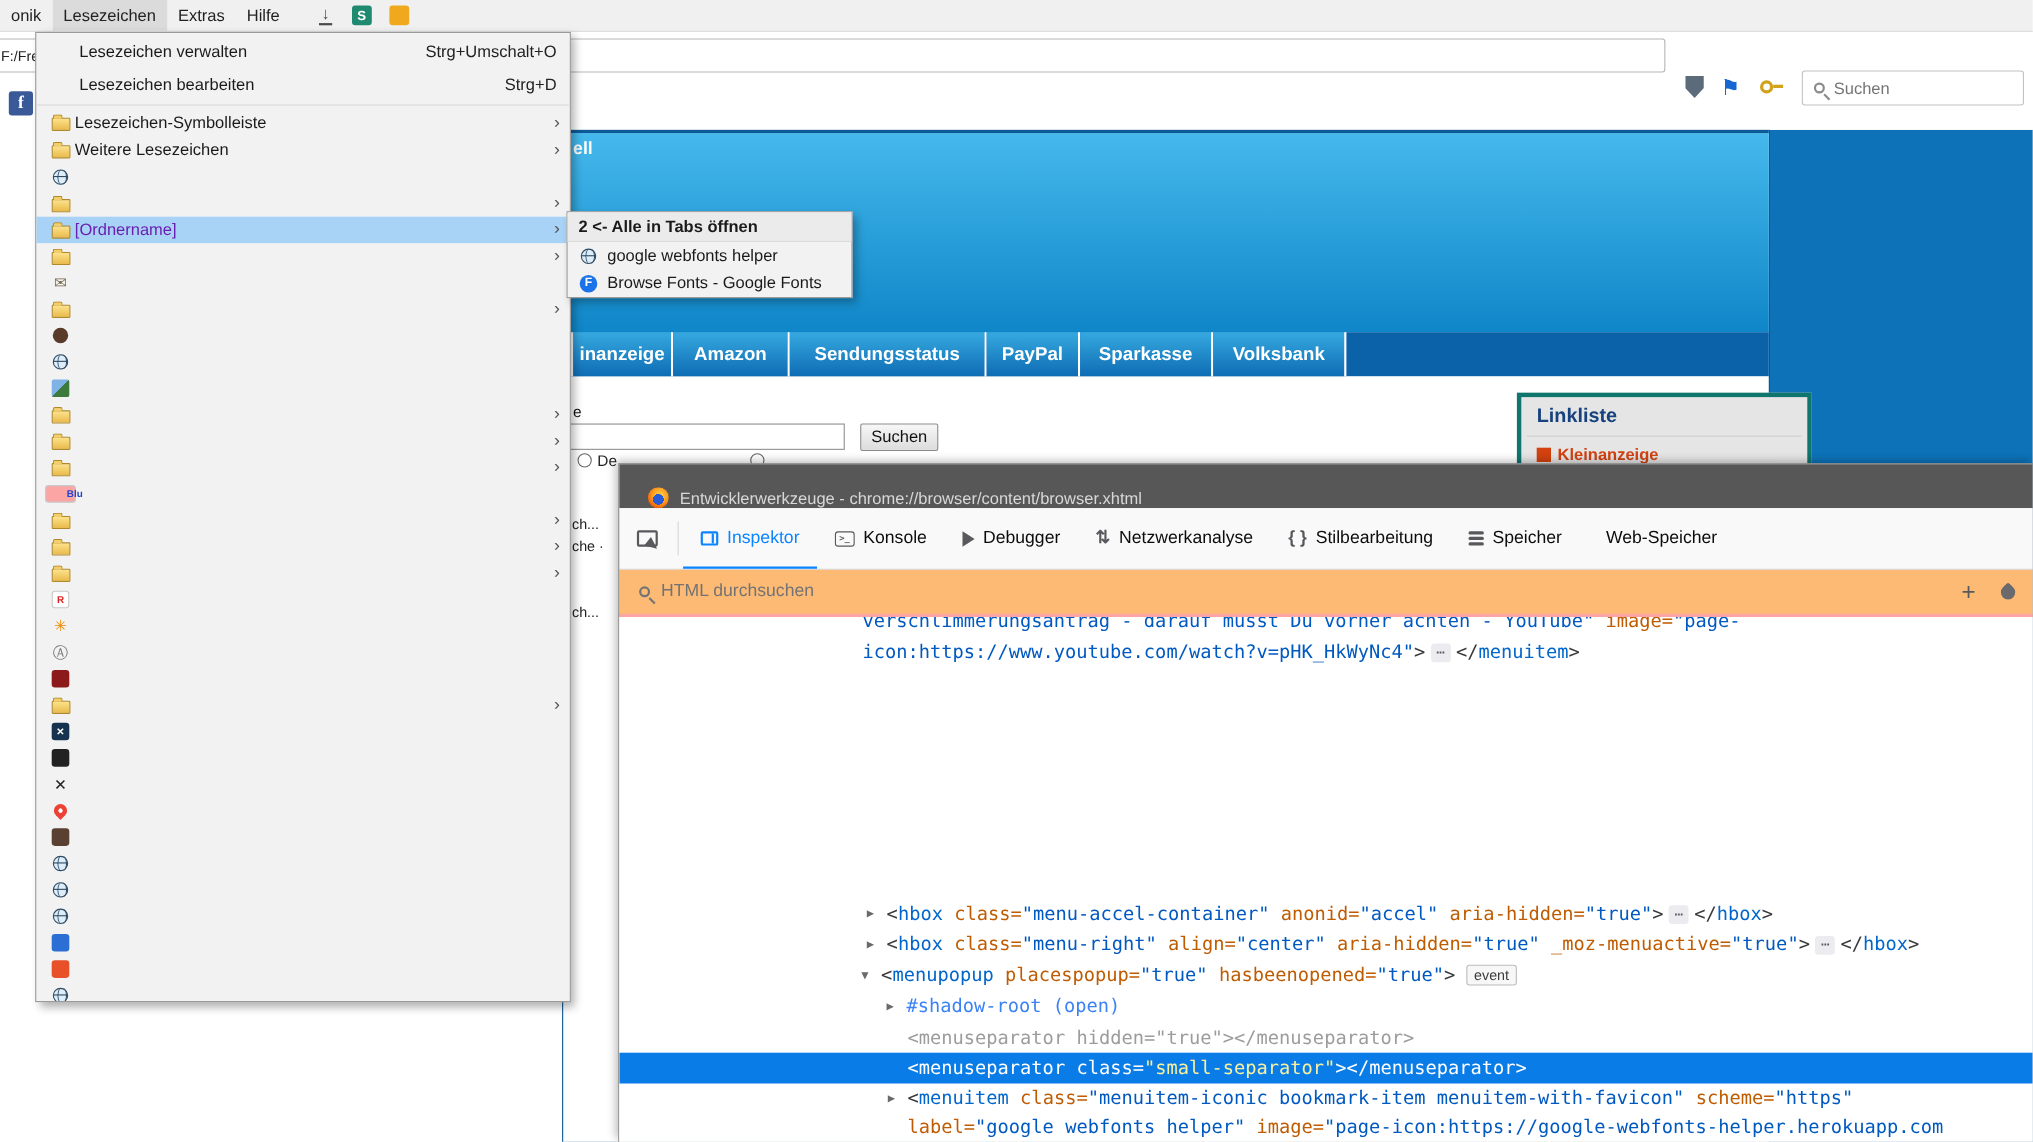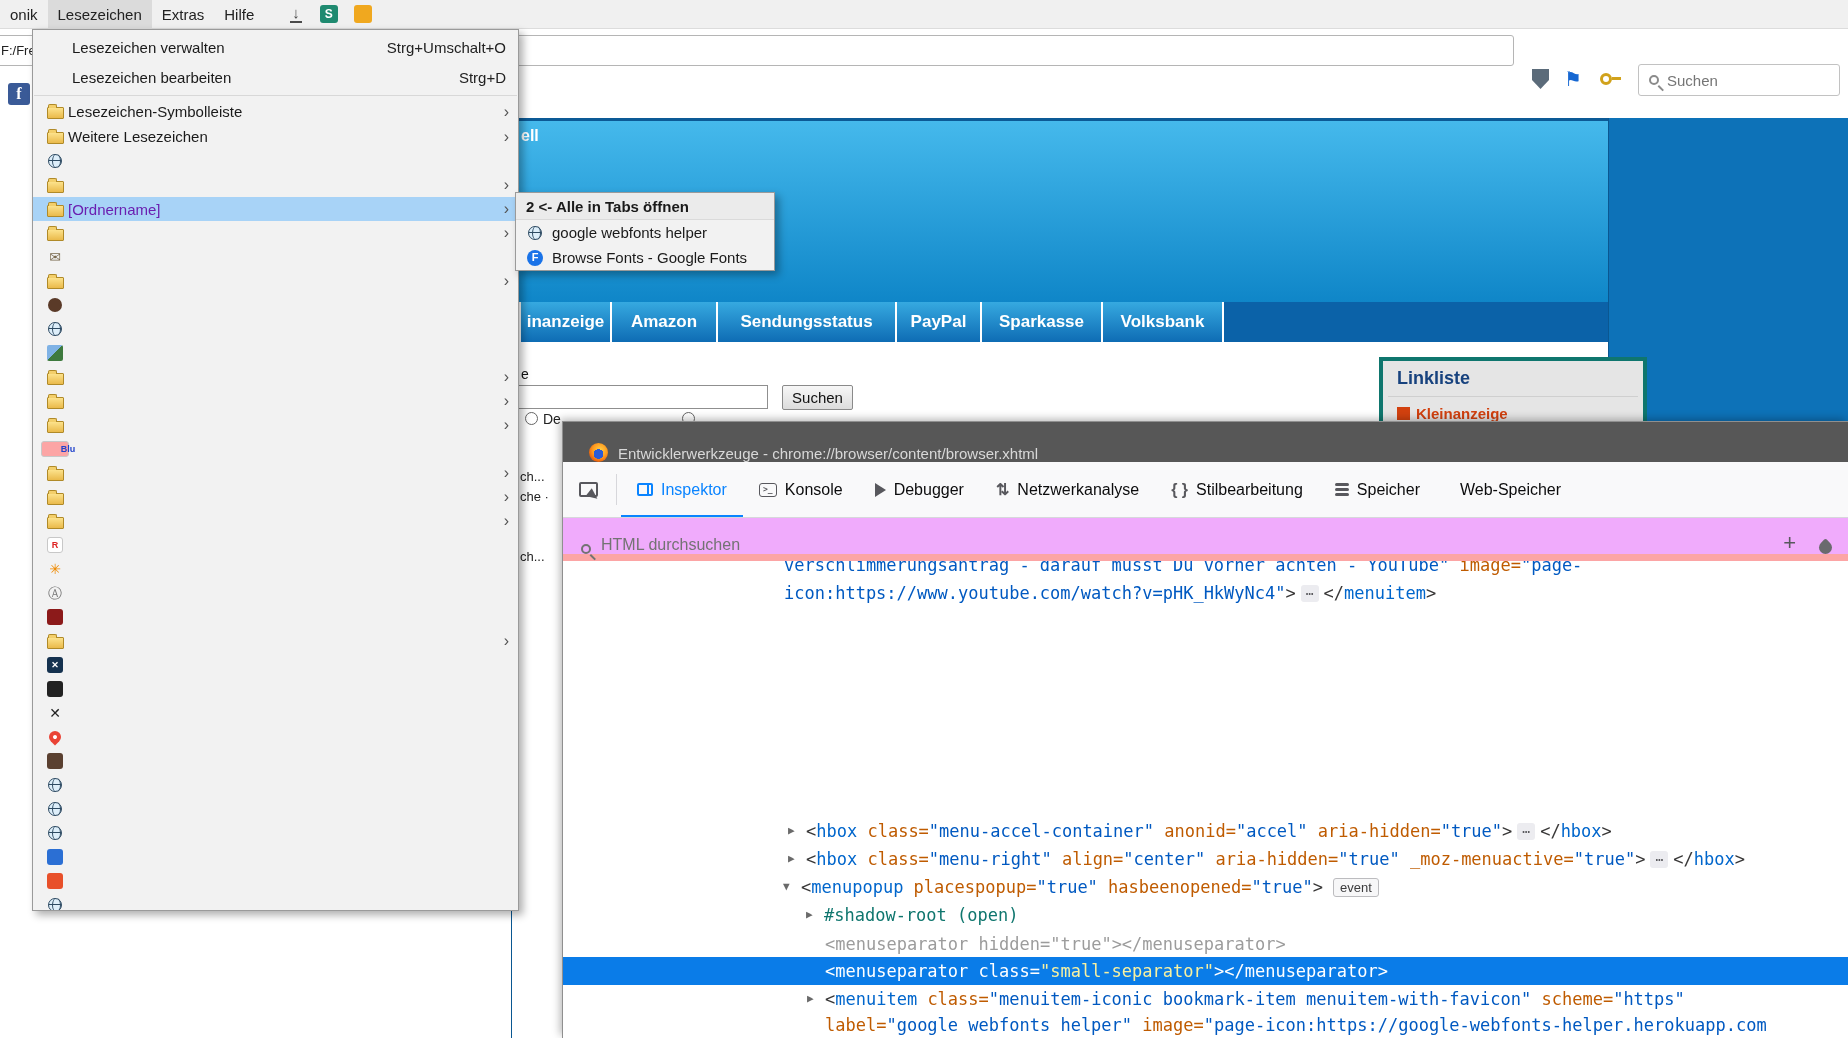--- a/index.html
+++ b/index.html
@@ -73,32 +73,32 @@
   .dt-tab.active{color:#0a84ff;box-shadow:inset 0 -2px 0 #0a84ff}
   .ti{color:#58585d;flex:none}
   .dt-tab.active .ti{color:#0a84ff}
   .ti-inspector{width:16px;height:13px;border:2px solid currentColor;border-radius:2px;position:relative}
   .ti-inspector::after{content:"";position:absolute;top:0;bottom:0;right:2px;width:2px;background:currentColor}
   .ti-console{width:18px;height:14px;border:1.5px solid currentColor;border-radius:3px;font-size:8px;font-weight:bold;display:flex;align-items:center;justify-content:center;letter-spacing:0;font-family:"DejaVu Sans Mono",monospace}
   .ti-debugger{width:0;height:0;border-left:11px solid currentColor;border-top:7px solid transparent;border-bottom:7px solid transparent}
   .ti-glyph{font-size:16px;font-weight:bold;line-height:1}
   .ti-storage{width:14px;height:13px;display:flex;flex-direction:column;justify-content:space-between}
   .ti-storage .bar{height:3px;background:currentColor;border-radius:2px}
-  #dt-searchrow{height:43px;border-bottom:7px solid #fca5a5;display:flex;align-items:flex-end;background:#f0abfc}
+  #dt-searchrow{height:43px;border-bottom:3px solid #fca5a5;display:flex;align-items:center;background:#fdba74}
   #dt-searchrow .mag{margin:0 10px 0 18px;border-color:#737373}
   #dt-searchrow .mag::after{background:#737373}
   #dt-search{flex:1;border:none;outline:none;font-size:16px;color:#0c0c0d;background:transparent}
   #dt-search::placeholder{color:#737373}
   .plus{font-size:22px;color:#58585d;margin:0 14px;line-height:1}
   .eyedrop{width:13px;height:13px;background:#6a6a6e;border-radius:2px 7px 7px 7px;transform:rotate(45deg);margin-right:16px;flex:none}
   #dt-code{position:absolute;left:0;top:139px;right:0;bottom:0;overflow:hidden;font-family:"DejaVu Sans Mono",monospace;font-size:17px;background:#fff}
   .cl{position:absolute;left:0;right:0;height:28px;line-height:28px;white-space:pre}
   .cl .ltext{display:block;height:100%}
   .tw-arrow{position:absolute;top:0;font-size:11px;color:#6a6a6a;line-height:28px}
-  .c-p{color:#393838}.c-t{color:#0066cc}.c-a{color:#bf5b00}.c-v{color:#0059c1}.c-s{color:#0f766e}
+  .c-p{color:#393838}.c-t{color:#0066cc}.c-a{color:#bf5b00}.c-v{color:#0059c1}.c-s{color:#3b82f6}
   .cl.dim .ltext span{color:#9c9c9c}
   .cl.sel{background:#0a7ce8}
   .cl.sel .ltext span{color:#fff}
   .cl.sel .ltext .c-v{color:#f8f1a0}
   .badge-dots{display:inline-block;background:#ececf0;border-radius:3px;color:#5a5a5e;padding:0 5px;margin:0 5px;font-size:13px;line-height:17px;vertical-align:1px}
   .badge-event{display:inline-block;border:1px solid #bcbcbf;border-radius:3px;background:#f7f7f8;color:#3c3c3d;padding:0 6px;margin-left:10px;font:13px "Liberation Sans",sans-serif;line-height:17px;vertical-align:1px}
 
   
   #bm-menu{position:absolute;left:32px;top:29px;width:487px;height:882px;background:#f2f2f2;border:1px solid #9a9a9a;box-shadow:4px 4px 8px rgba(0,0,0,.32);z-index:40;font-size:15px;color:#1a1a1a;padding-top:2px;overflow:hidden}
   .cmd-row{height:30px;display:flex;align-items:center;cursor:pointer}

